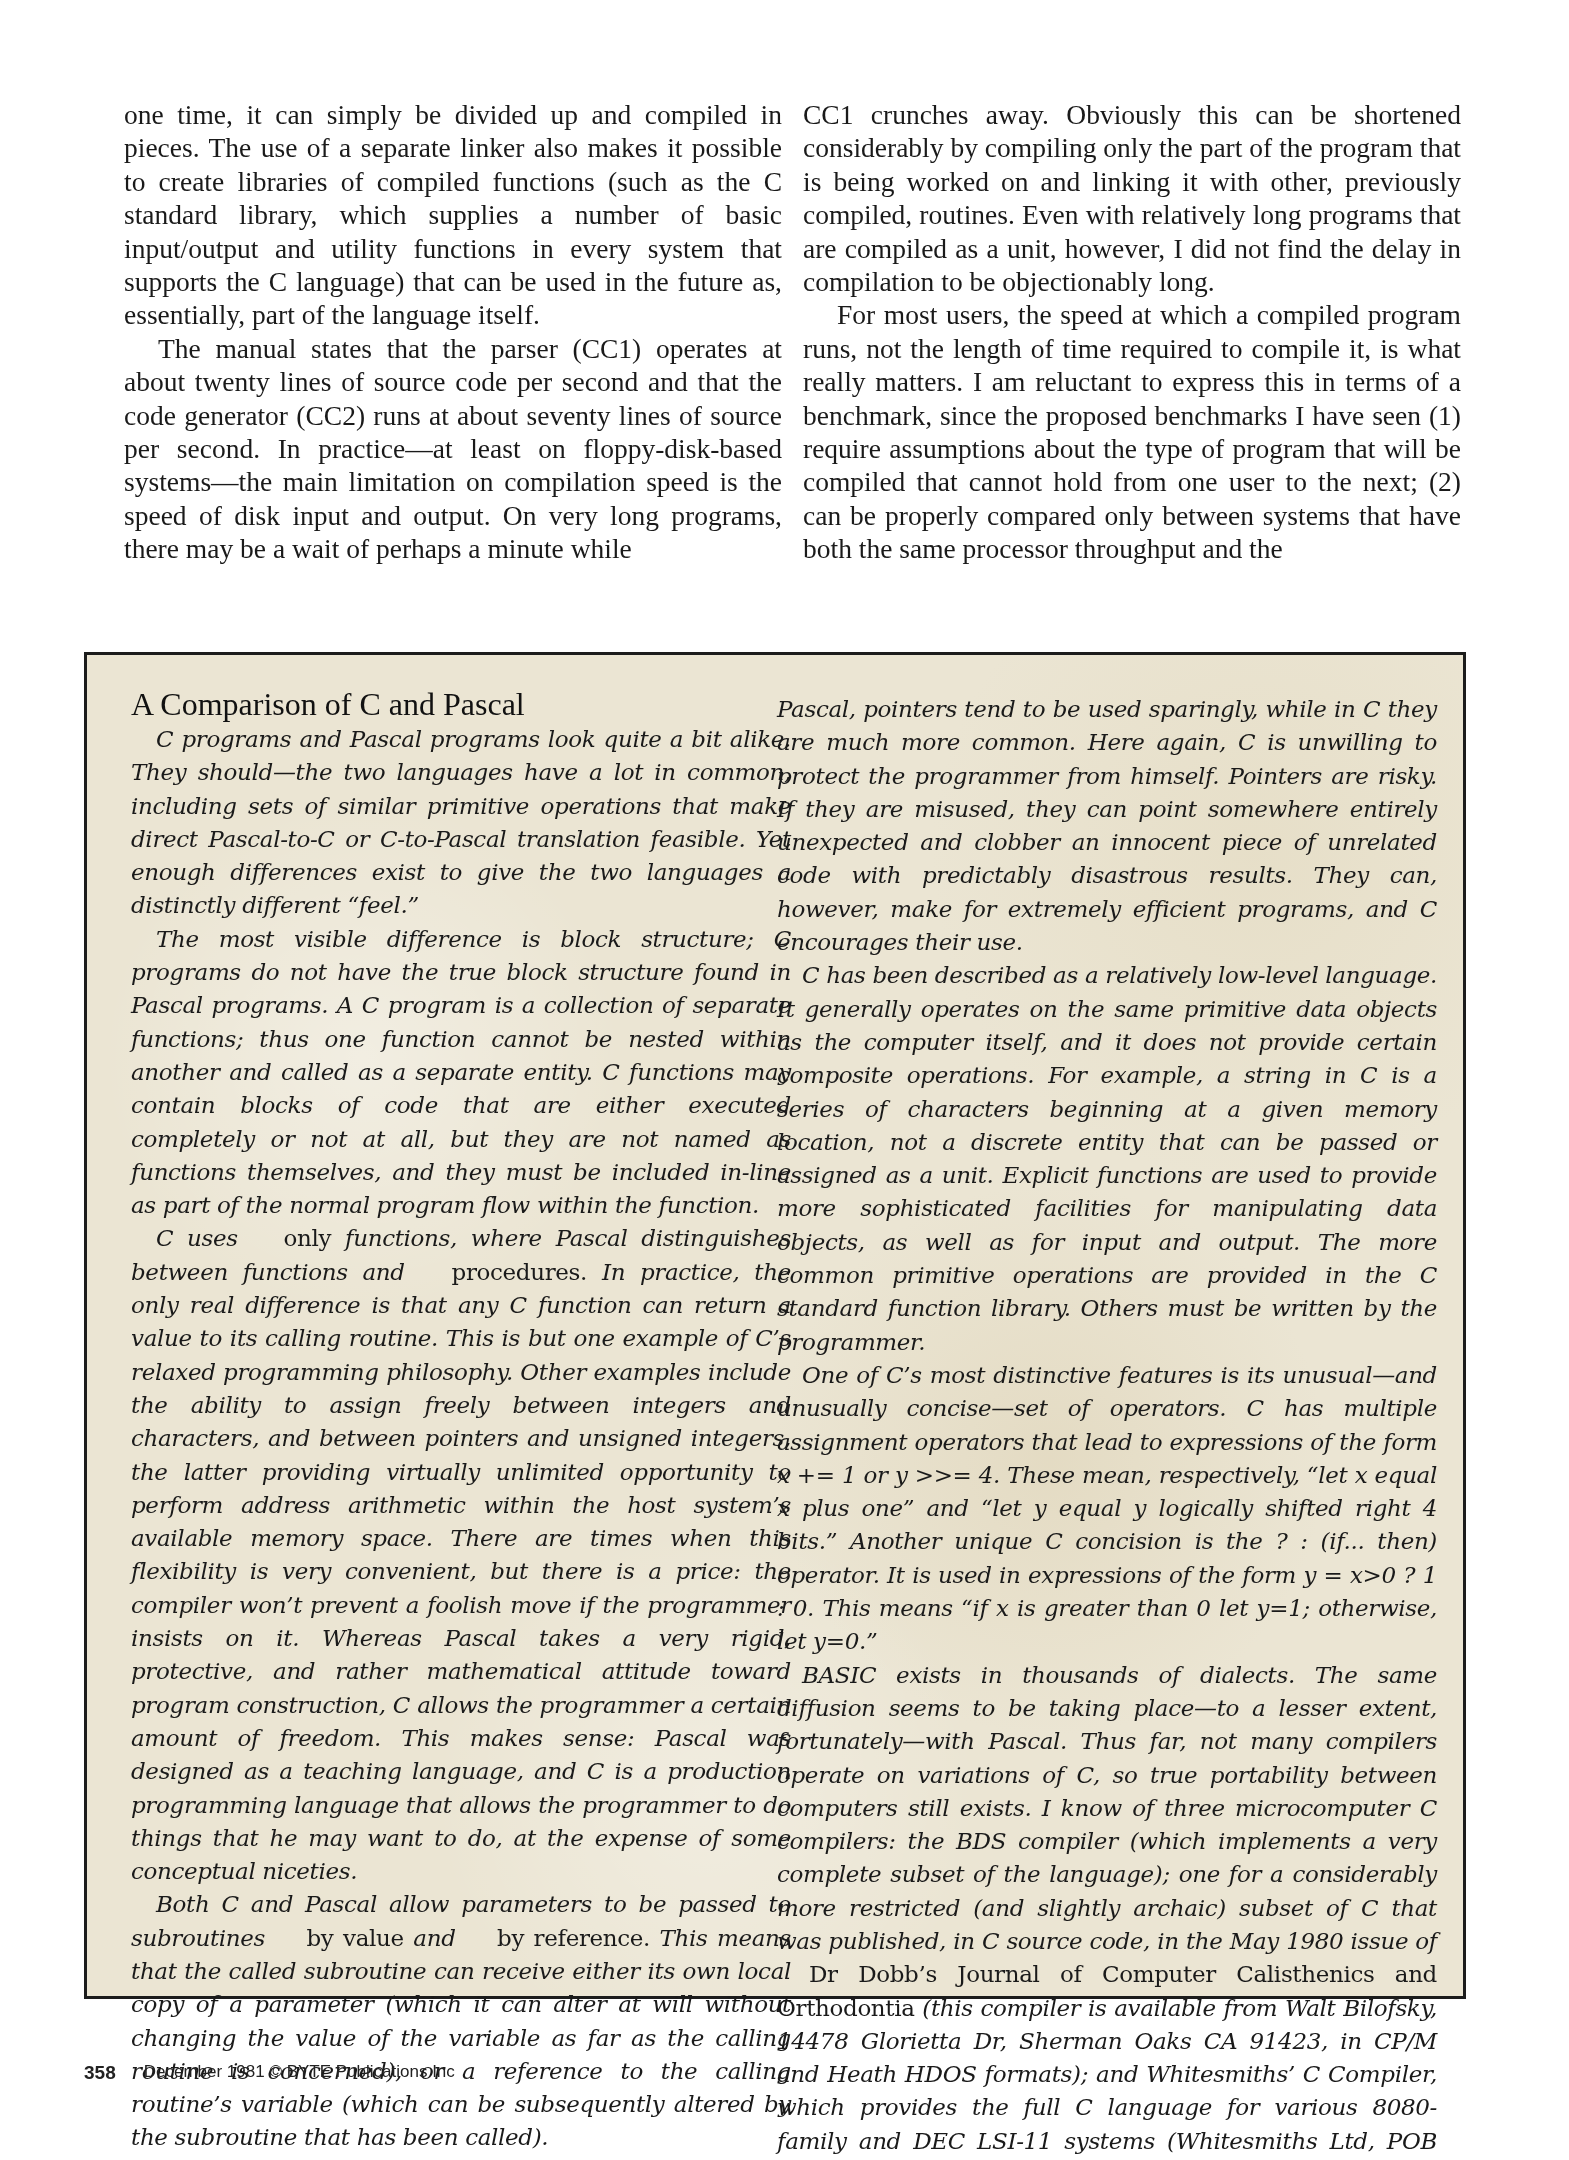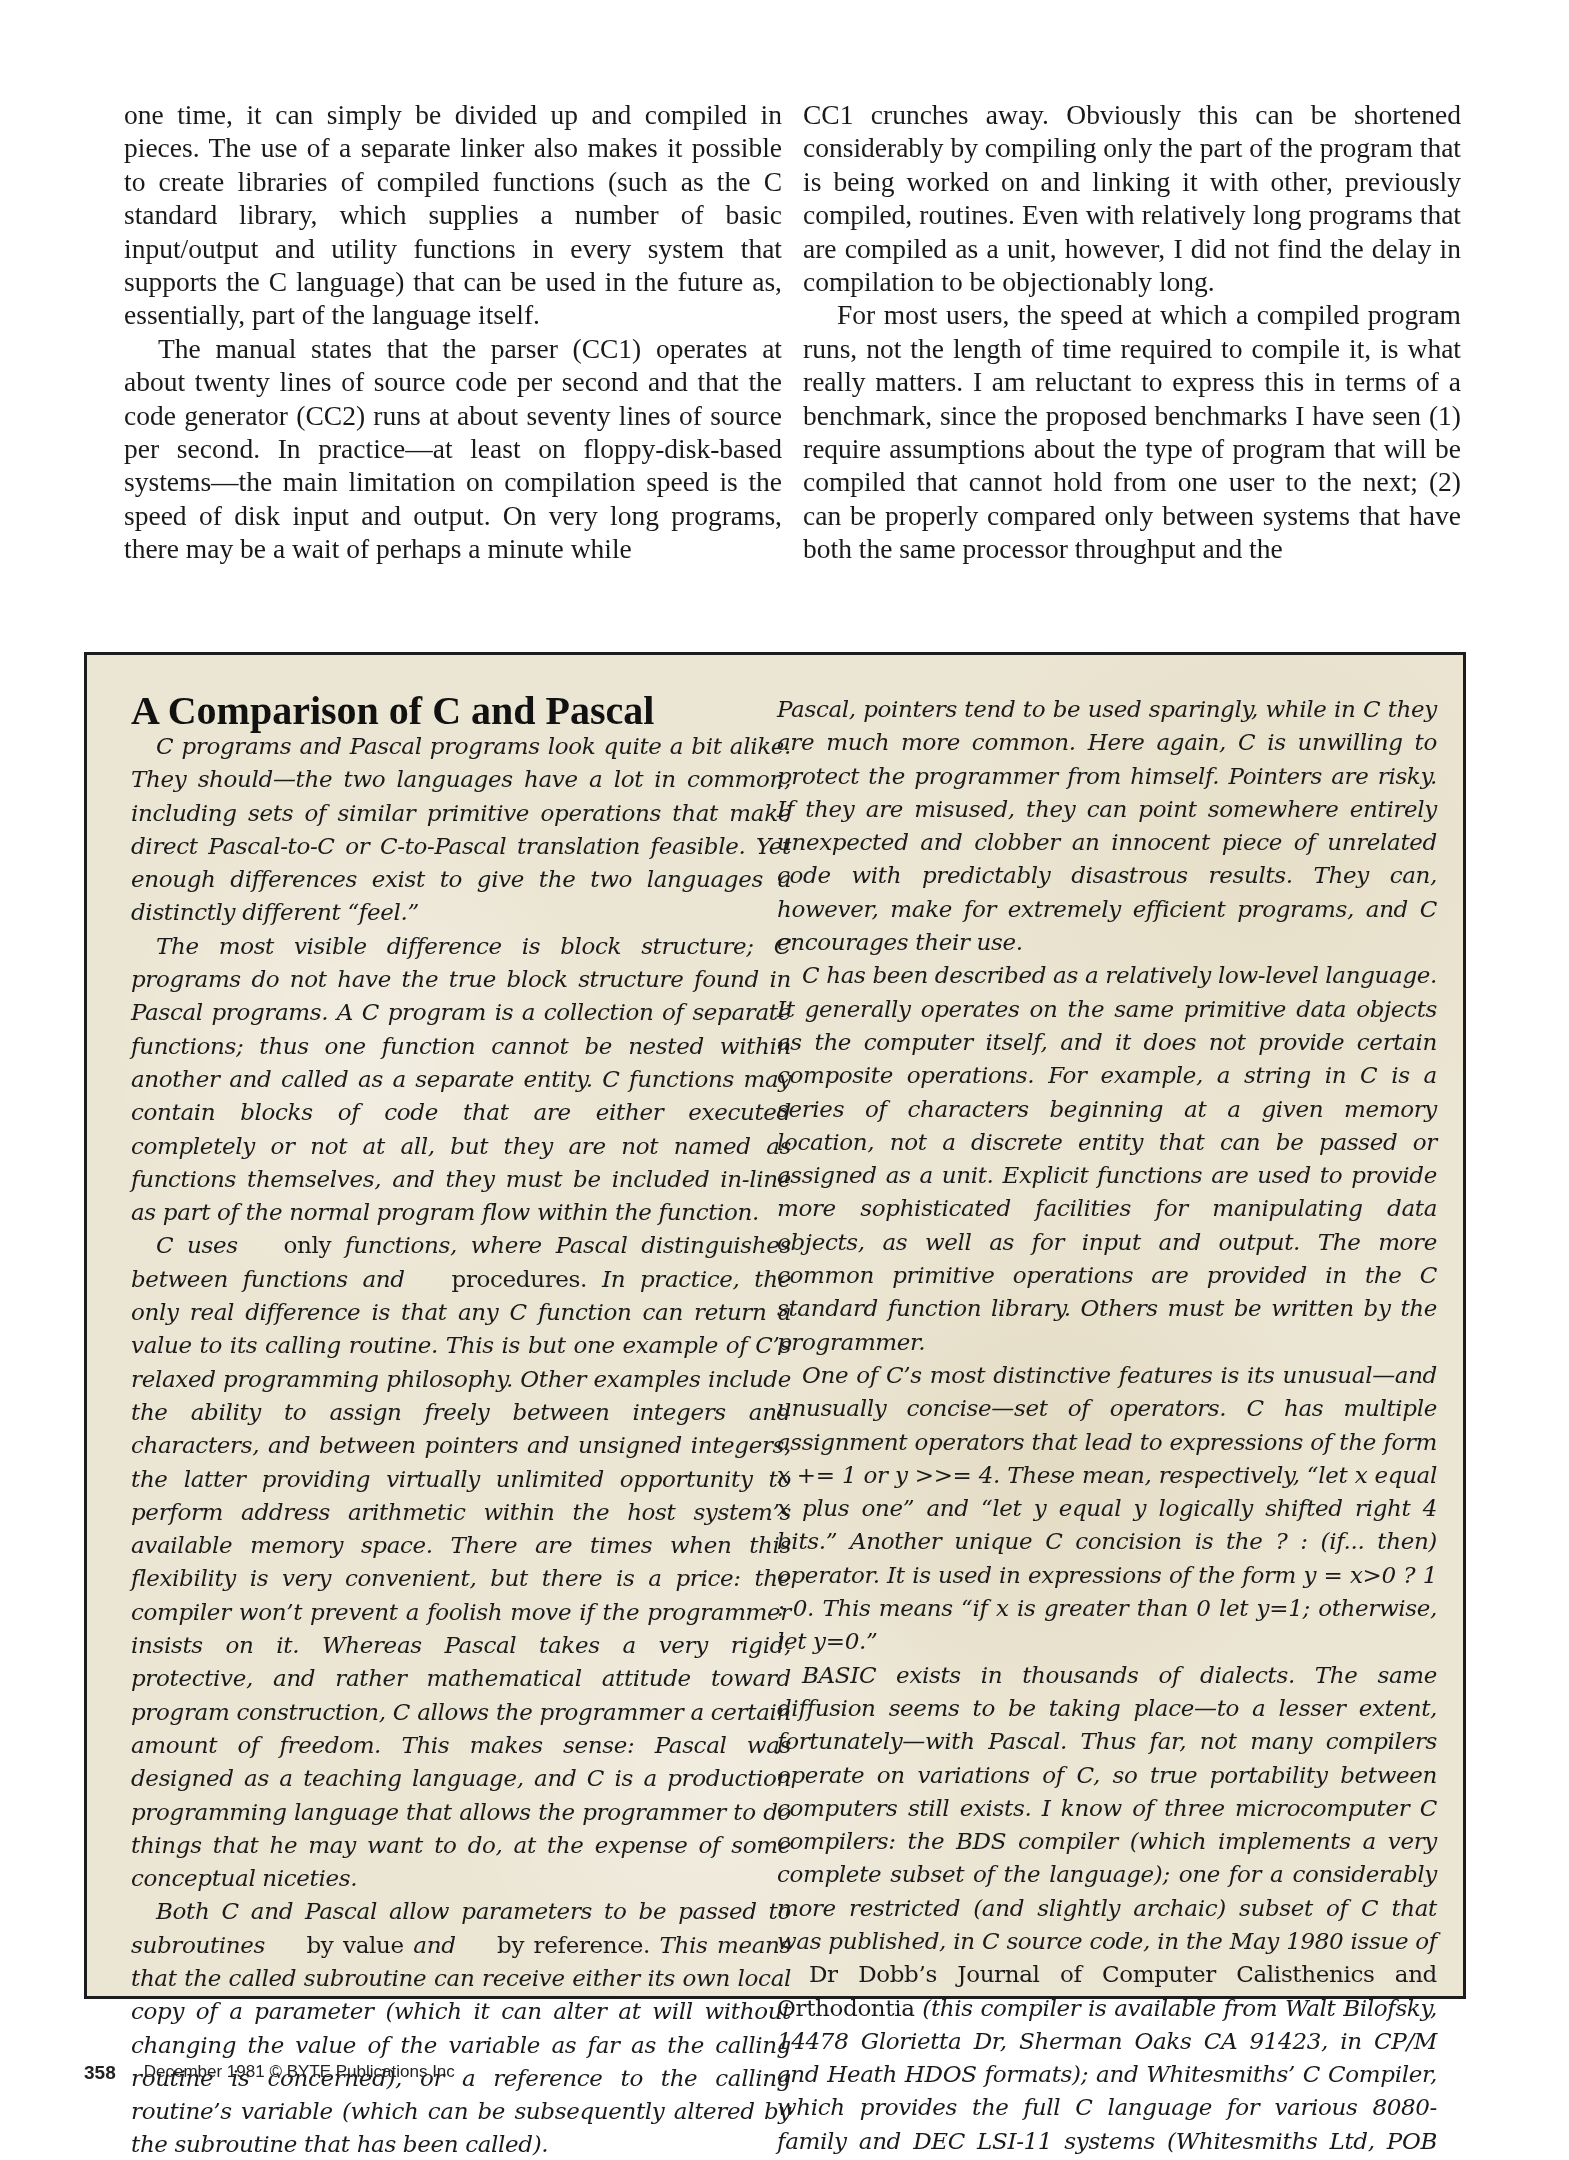--- a/index.html
+++ b/index.html
@@ -35,22 +35,22 @@
     position: absolute; top: 30px; width: 660px;
     font-family: "DejaVu Serif", serif; font-style: italic;
     font-size: 23px; line-height: 33.3px; letter-spacing: -0.35px;
     text-align: justify; color: #1a1a1a;
   }
   .box-col p { margin: 0; text-indent: 25px; }
   .box-col p.noindent { text-indent: 0; }
   #box-col-left { left: 44px; }
   #box-col-right { left: 690px; top: 38px; }
   .box-title {
-    font-family: "Liberation Serif", serif; font-style: normal; font-weight: bold;
-    font-size: 40px; line-height: 38px; margin: 7px 0 0 0; letter-spacing: 0;
+    font-family: "Liberation Serif", serif; font-style: normal; font-weight: normal;
+    font-size: 32px; line-height: 38px; margin: 0 0 0 0; letter-spacing: 0;
     color: #111;
   }
   .roman { font-style: normal; margin-left: 32px; }
 
   #footer {
     position: absolute; left: 84px; top: 2062px;
     font-family: "Liberation Sans", sans-serif; font-size: 17px; color: #222;
     display: flex; align-items: flex-start; gap: 28px;
   }
   #footer .page-num { font-weight: bold; font-size: 19px; }

